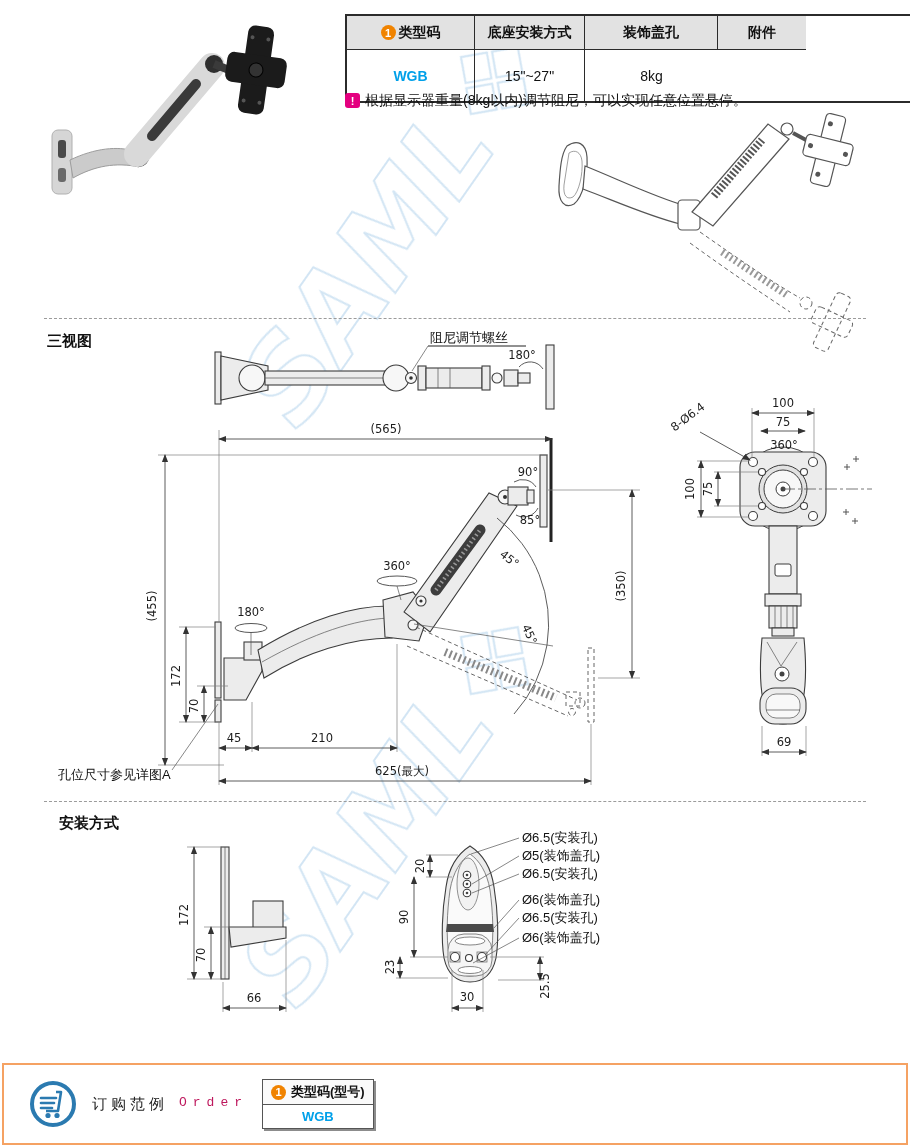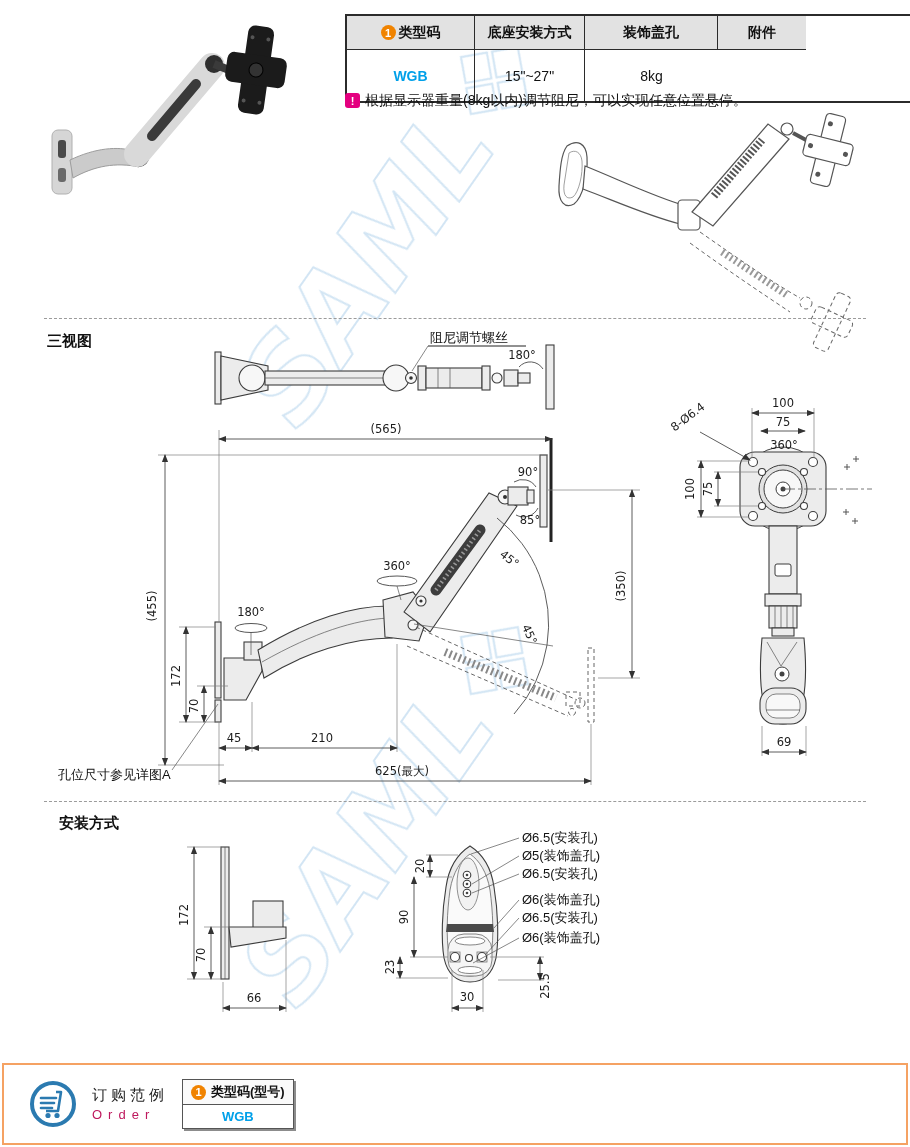--- a/index.html
+++ b/index.html
@@ -38,21 +38,21 @@
   .sq-icon{flex:none;width:15px;height:15px;margin-top:1px;border-radius:3px;background:#e4007f;color:#fff;
            display:flex;align-items:center;justify-content:center;font-size:11px;font-weight:700;}
   .feature-line{position:absolute;left:46px;top:202px;display:flex;align-items:center;gap:5px;font-size:14px;}
   .feat-icon{flex:none;width:16px;height:16px;border-radius:3px;background:#e4007f;
              display:flex;align-items:center;justify-content:center;}
   .feat-ring{width:7px;height:7px;border:2.5px solid #fff;border-radius:50%;}
 
   
   .order{position:absolute;left:2px;right:2px;top:1063px;bottom:2px;border:2px solid #f5a263;
          display:flex;align-items:center;gap:14px;padding-left:24px;box-sizing:border-box;background:#fff;}
-  .order-titles{display:flex;flex-direction:column;gap:2px;}
+  .order-titles{display:flex;flex-direction:row;gap:11px;font-family:Liberation Mono, monospace;}
   .order-cn{font-size:15px;letter-spacing:4px;color:#222;font-weight:500;}
   .order-en{font-size:13px;letter-spacing:6px;color:#be185d;}
   .order-table{border:1px solid #555;box-shadow:2px 2px 0 #8c8c8c;background:#fff;min-width:102px;}
   .order-th{display:flex;align-items:center;justify-content:center;gap:2px;font-size:13px;font-weight:700;
             padding:3px 8px;border-bottom:1px solid #555;background:#fafafa;}
   .order-td{text-align:center;font-size:13px;font-weight:700;color:#00a0e9;padding:4px 8px;}
 </style>
 </head>
 <body>
 

